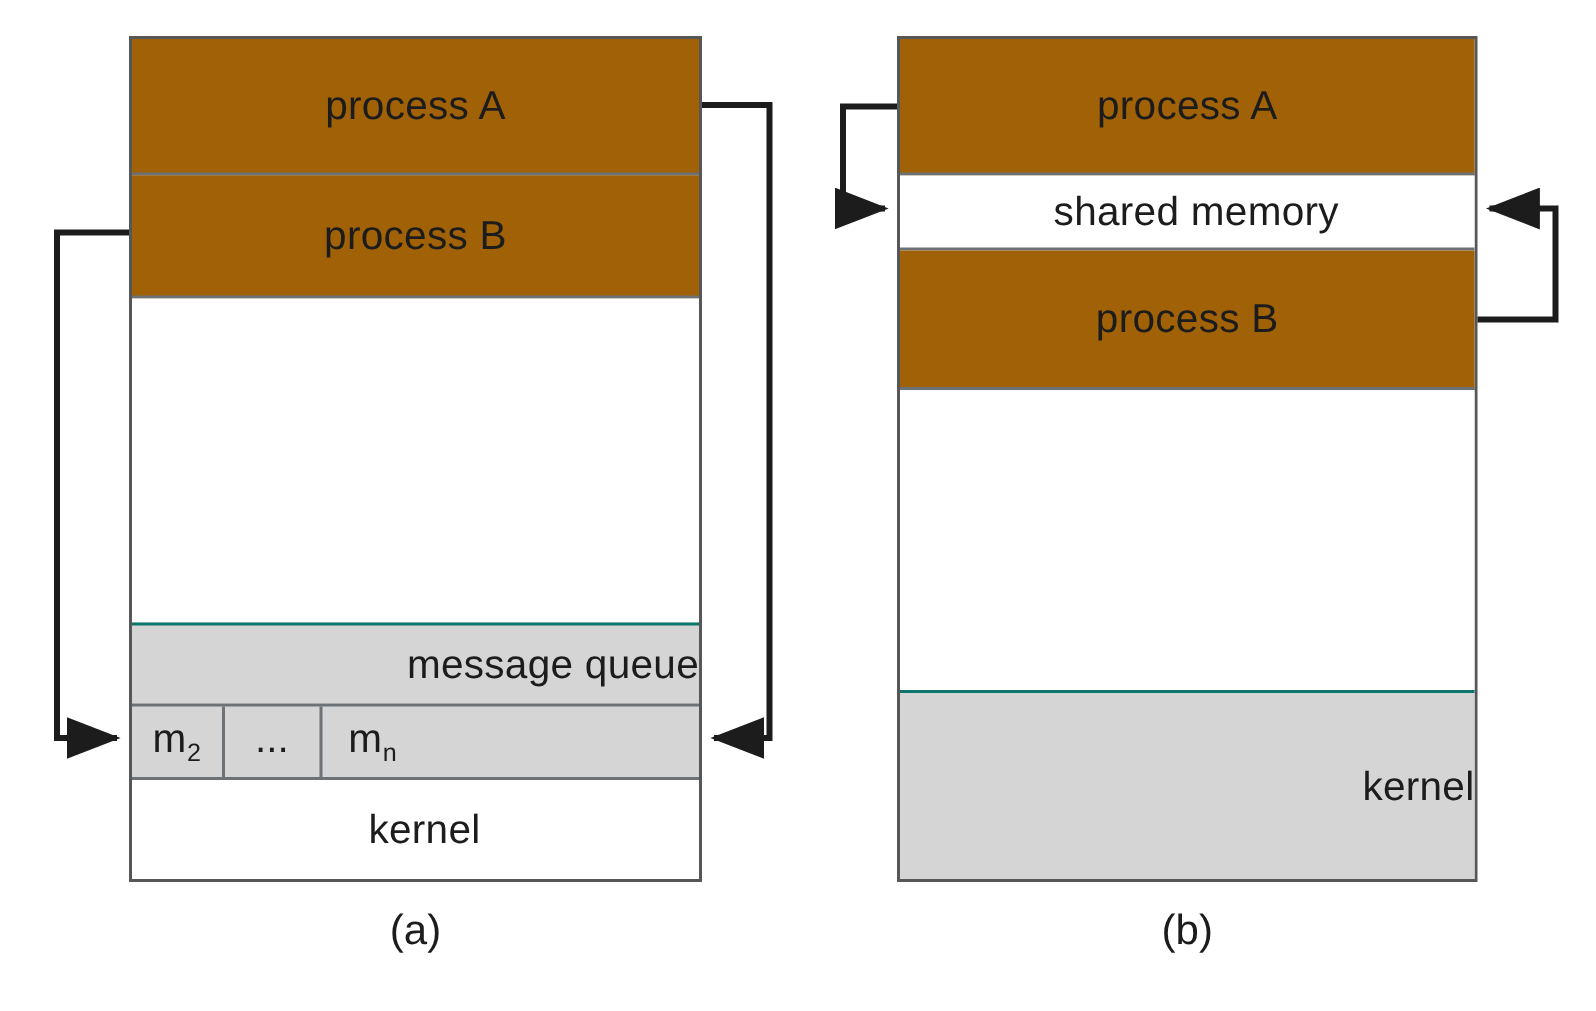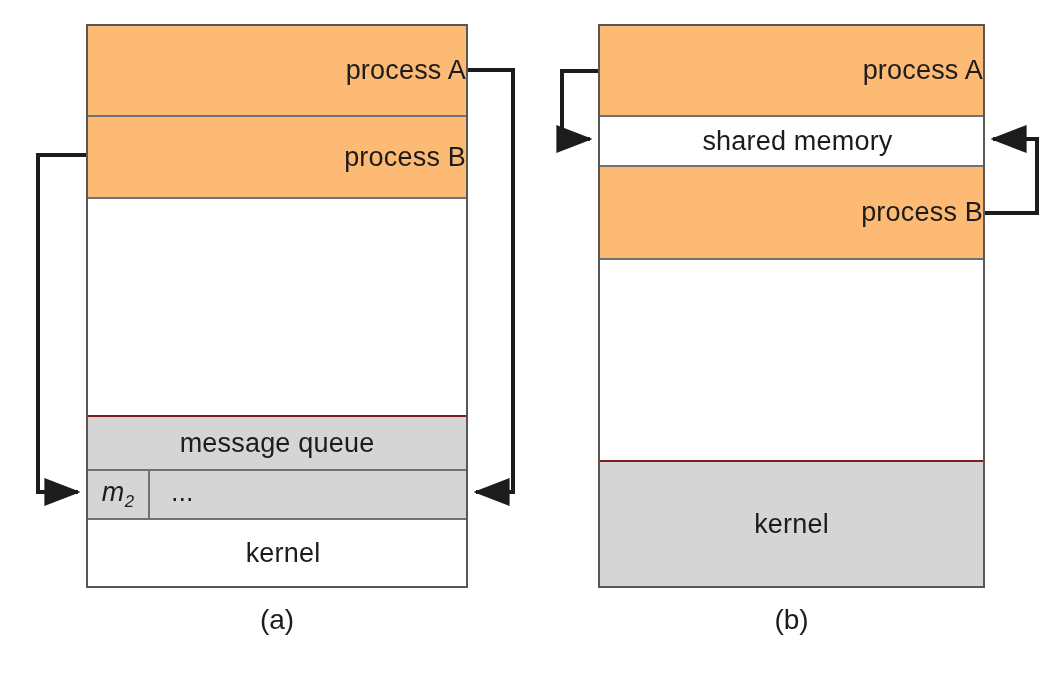--- a/index.html
+++ b/index.html
@@ -37,25 +37,25 @@
     left: 0;
     right: 0;
     box-sizing: border-box;
     display: flex;
     align-items: center;
     justify-content: center;
     font-size: 27px;
     letter-spacing: 0.2px;
     color: #1c1c1c;
   }
-  .band.blue   { background: #fdba74; justify-content: flex-end; }
+  .band.blue   { background: #a16207; }
   .band.gray   { background: #d5d5d5; }
   .band.white  { background: #ffffff; padding-left: 12px; }
   .band.sep-bottom { border-bottom: 2px solid #6d7276; }
-  .band.sep-top    { border-top: 2px solid #7f1d1d; }
+  .band.sep-top    { border-top: 2px solid #0f766e; justify-content: flex-end; }
 
   
   .msgstrip {
     position: absolute;
     left: 0;
     right: 0;
     display: flex;
     background: #d5d5d5;
     box-sizing: border-box;
     border-top: 2px solid #6d7276;
@@ -114,25 +114,28 @@
         <span>process B</span>
       </div>
 
       <div class="band white" style="top:173px; height:216px;"></div>
 
       <div class="band gray sep-top" style="top:389px; height:54px;">
         <span>message queue</span>
       </div>
 
       <div class="msgstrip" style="top:443px; height:51px;">
-        <div class="msgcell" style="width:16.3%;font-style:italic;">
+        <div class="msgcell" style="width:16.3%;">
           <span class="lbl"><span>m</span><sub>2</sub></span>
         </div>
         <div class="msgcell" style="width:17.4%;">
           <span class="lbl"><span>...</span><sub></sub></span>
+        </div>
+        <div class="msgcell" style="width:17.4%;">
+          <span class="lbl"><span>m</span><sub>n</sub></span>
         </div>
       </div>
 
       <div class="band white" style="top:494px; height:66px;">
         <span>kernel</span>
       </div>
     </div>
 
     <div class="caption" style="left:86px; top:604px; width:382px;">
       <span>(a)</span>

